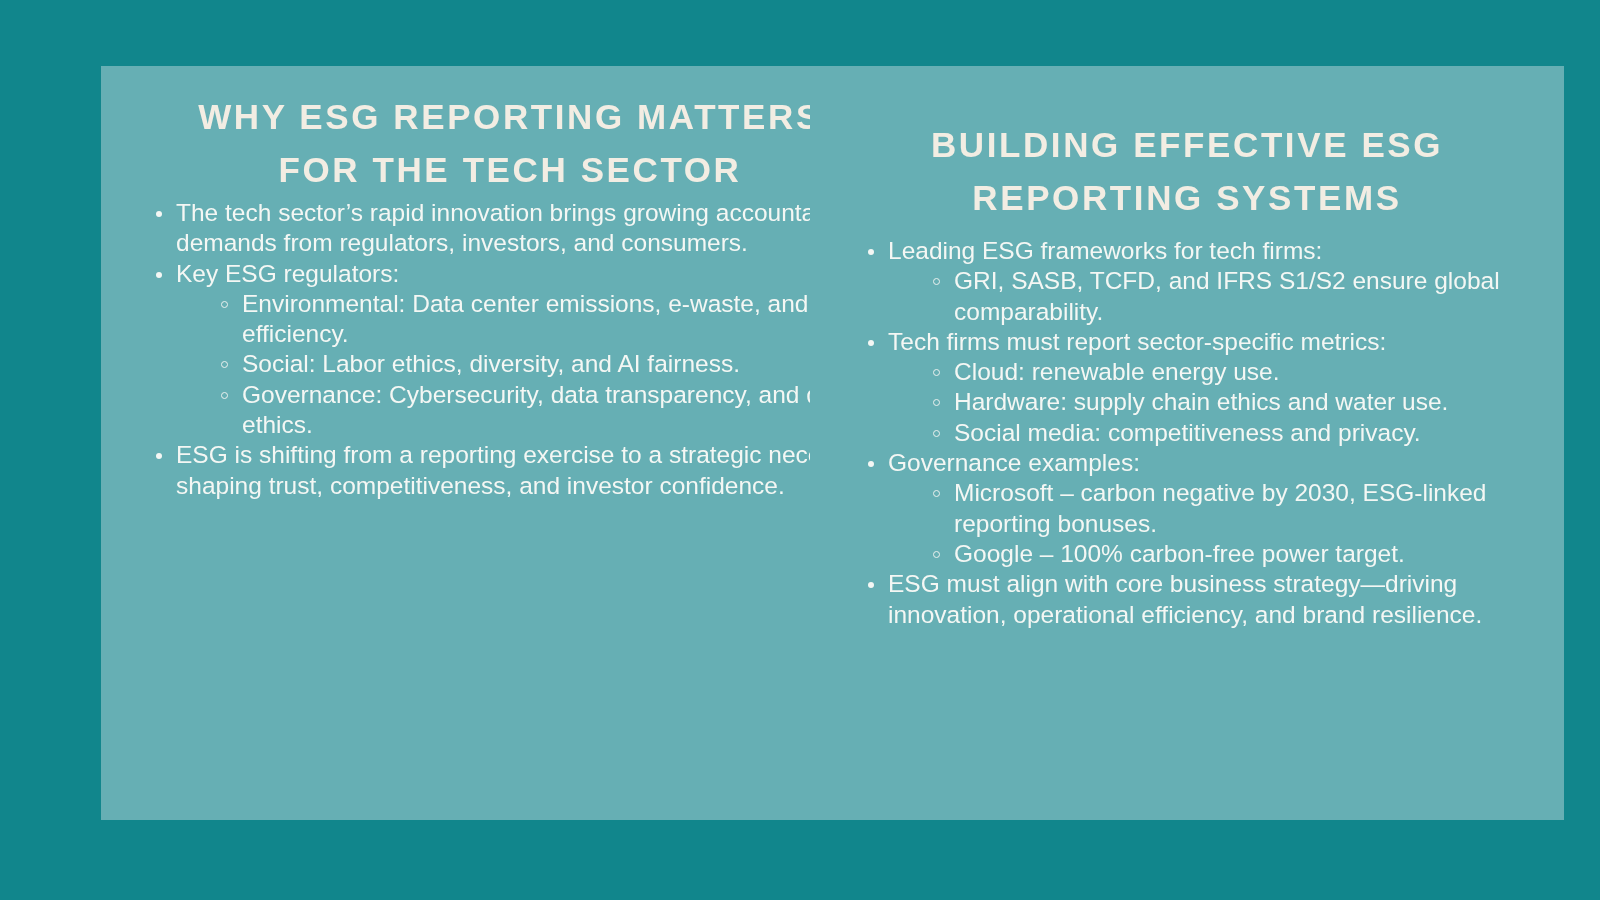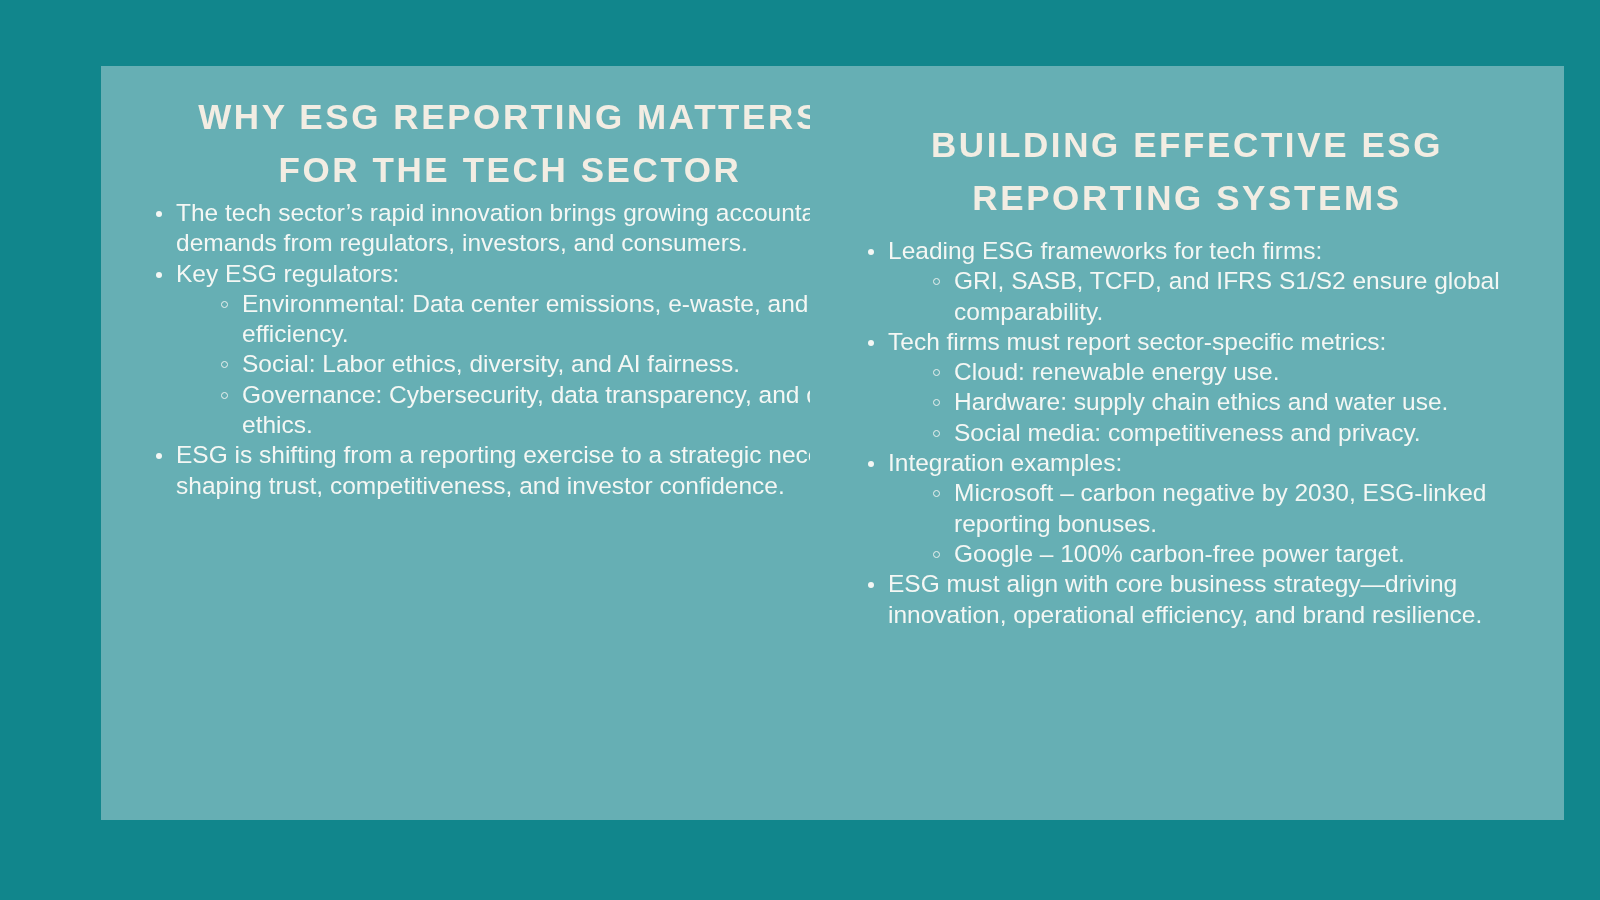--- a/index.html
+++ b/index.html
@@ -150,21 +150,21 @@
     <h2 class="panel-title" style="color: rgb(242, 237, 227);">BUILDING EFFECTIVE ESG REPORTING SYSTEMS</h2>
     <ul class="body-list" style="color: rgb(244, 247, 244);">
         <li class="bullet-l1"><span class="marker"></span><span class="bullet-text">Leading ESG frameworks for tech firms:</span><ul class="sublist">
             <li class="bullet-l2"><span class="marker"></span><span class="bullet-text">GRI, SASB, TCFD, and IFRS S1/S2 ensure global comparability.</span></li>
           </ul></li>
         <li class="bullet-l1"><span class="marker"></span><span class="bullet-text">Tech firms must report sector-specific metrics:</span><ul class="sublist">
             <li class="bullet-l2"><span class="marker"></span><span class="bullet-text">Cloud: renewable energy use.</span></li>
             <li class="bullet-l2"><span class="marker"></span><span class="bullet-text">Hardware: supply chain ethics and water use.</span></li>
             <li class="bullet-l2"><span class="marker"></span><span class="bullet-text">Social media: competitiveness and privacy.</span></li>
           </ul></li>
-        <li class="bullet-l1"><span class="marker"></span><span class="bullet-text">Integration examples:</span><ul class="sublist">
+        <li class="bullet-l1"><span class="marker"></span><span class="bullet-text">Governance examples:</span><ul class="sublist">
             <li class="bullet-l2"><span class="marker"></span><span class="bullet-text">Microsoft – carbon negative by 2030, ESG-linked reporting bonuses.</span></li>
             <li class="bullet-l2"><span class="marker"></span><span class="bullet-text">Google – 100% carbon-free power target.</span></li>
           </ul></li>
         <li class="bullet-l1"><span class="marker"></span><span class="bullet-text">ESG must align with core business strategy—driving innovation, operational efficiency, and brand resilience.</span></li>
       </ul>
   </section>
 
 </div>
 
 </body></html>

